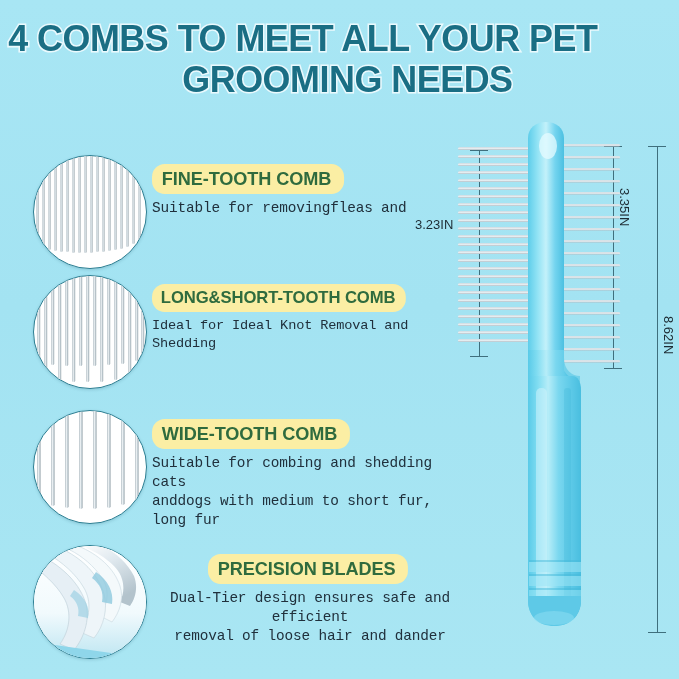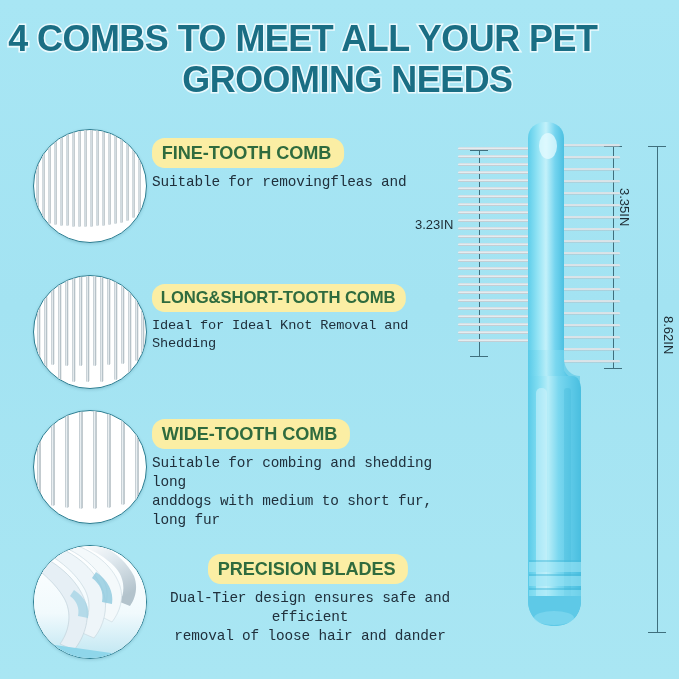--- a/index.html
+++ b/index.html
@@ -132,21 +132,21 @@
 </head>
 <body>
 
 <div id="poster">
 
   <div class="title-block">
     <div class="title-line l1">4 COMBS TO MEET ALL YOUR PET</div>
     <div class="title-line l2">GROOMING NEEDS</div>
   </div>
 
-  <div class="feature" style="top:124px;">
+  <div class="feature" style="top:150px;">
     <div class="circle">
       <svg class="pins" viewBox="0 0 112 112" preserveAspectRatio="none">
         <defs>
           <linearGradient id="pinG" x1="0" y1="0" x2="1" y2="0">
             <stop offset="0%" stop-color="#aab6bd"></stop>
             <stop offset="35%" stop-color="#f2f6f8"></stop>
             <stop offset="65%" stop-color="#c9d4da"></stop>
             <stop offset="100%" stop-color="#97a4ab"></stop>
           </linearGradient>
         </defs>
@@ -222,21 +222,21 @@
           <rect x="59" y="-4" width="3.6" height="102" rx="1.8" fill="url(#pinG)"></rect>
           <rect x="73" y="-4" width="3.6" height="101" rx="1.8" fill="url(#pinG)"></rect>
           <rect x="87" y="-4" width="3.6" height="98" rx="1.8" fill="url(#pinG)"></rect>
           <rect x="101" y="-4" width="3.6" height="94" rx="1.8" fill="url(#pinG)"></rect>
         </g>
       </svg>
     </div>
     <div class="text-wrap">
       <div class="pill">WIDE-TOOTH COMB</div>
       <div class="desc">
-        <div>Suitable for combing and shedding long</div>
+        <div>Suitable for combing and shedding cats</div>
         <div>anddogs with medium to short fur, long fur</div>
       </div>
     </div>
   </div>
 
   <div class="feature" style="top:540px;text-align:center;">
     <div class="circle">
       <svg class="pins" viewBox="0 0 112 112" preserveAspectRatio="xMidYMid slice">
         <defs>
           <linearGradient id="bladeG" x1="0" y1="0" x2="0.4" y2="1">

